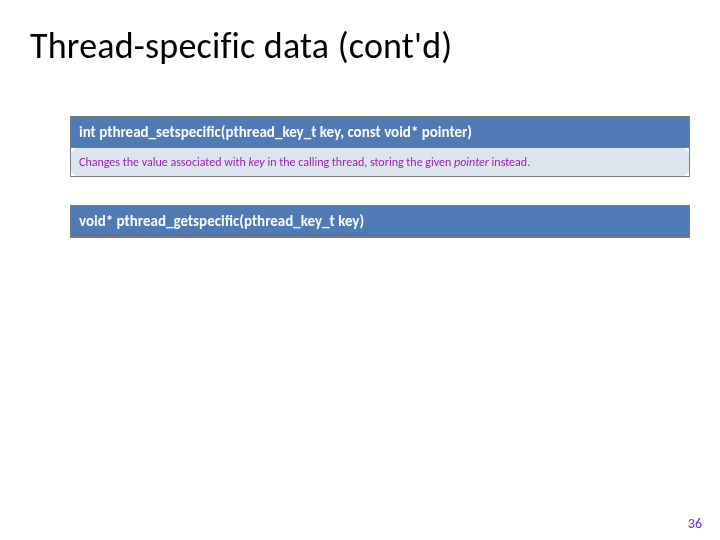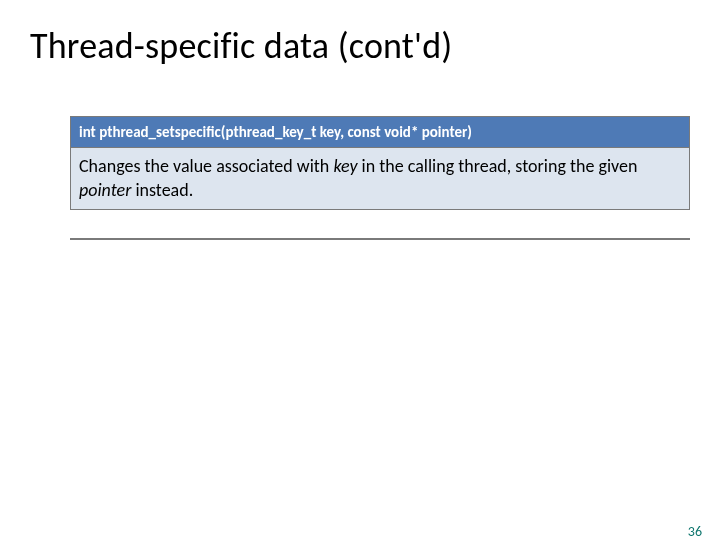--- a/index.html
+++ b/index.html
@@ -1,34 +1,35 @@
 <!DOCTYPE html>
 <html><head>
 <meta charset="utf-8">
 <style>
   * { margin: 0; padding: 0; box-sizing: border-box; }
   html, body { width: 720px; height: 540px; background: #fff; font-family: Calibri, "Segoe UI", Arial, sans-serif; color: #000; }
   .slide { width: 720px; height: 540px; position: relative; padding: 24px 30px 0 30px; }
   .title { font-size: 36px; font-weight: 400; margin-bottom: 48px; letter-spacing: 0.2px; }
   .block { border: 1px solid #7a7a7a; margin-bottom: 28px; margin-left: 40px; }
   .sig { background: #4e7ab6; color: #fff; font-size: 15px; font-weight: 700; padding: 6px 8px; border-bottom: 1px solid #7a7a7a; }
-  .desc { background: #dde5ef; color: #000000; font-size: 18px; padding: 6px 8px; line-height: 1.35; }
+  .desc { background: #dde5ef; color: #a21caf; font-size: 12px; padding: 6px 8px; line-height: 1.35; border-radius: 7px; }
   .desc i { font-style: italic; }
-  .pagenum { position: absolute; right: 18px; bottom: 0; font-size: 14px; color: #0f766e; }
+  .pagenum { position: absolute; right: 18px; bottom: 8px; font-size: 14px; color: #6d28d9; }
 </style>
 </head>
 <body>
 
 <div class="slide">
   <h1 class="title">Thread-specific data (cont'd)</h1>
 
   <div class="block">
     <div class="sig">int pthread_setspecific(pthread_key_t key, const void* pointer)</div>
     <div class="desc">
       <span>Changes the value associated with </span><i>key</i><span> in the calling thread, storing the given </span><i>pointer</i><span> instead.</span>
     </div>
   </div>
 
   <div class="block">
+    <div class="sig">void* pthread_getspecific(pthread_key_t key)</div>
   </div>
 
   <div class="pagenum">36</div>
 </div>
 
 </body></html>

